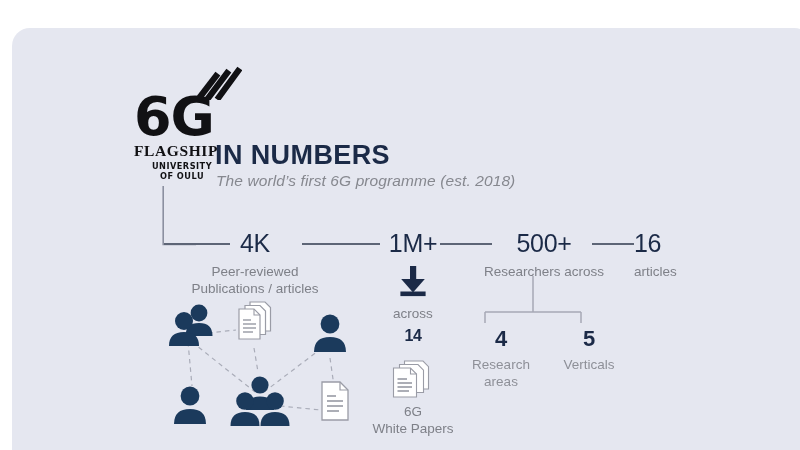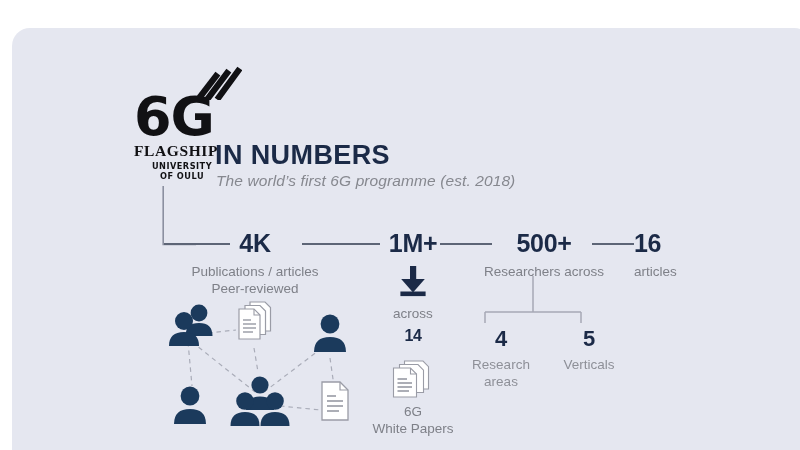--- a/index.html
+++ b/index.html
@@ -48,21 +48,21 @@
     font-size:15.5px; font-style:italic; color:#86888f;
     letter-spacing:0.1px;
   }
 
   
   #elbow { position:absolute; left:150px; top:158px; }
 
   
   .stat { position:absolute; text-align:center; }
   .stat .num {
-    font-size:25px; font-weight:bold; color:#1b2a47; line-height:1;
+    font-size:25px; font-weight:normal; color:#1b2a47; line-height:1;
     letter-spacing:-0.3px;
   }
   .stat .lbl {
     font-size:13.5px; color:#7e8088; line-height:1.28; margin-top:7px;
     white-space:nowrap;
   }
   #stat-4k   { left:178px; top:203px; width:130px; }
   #stat-1m   { left:355px; top:203px; width:92px; }
   #stat-500  { left:452px; top:203px; width:160px; }
   #stat-16   { left:622px; top:203px; width:110px; }
@@ -145,22 +145,22 @@
   </div>
 
   <div class="hline" id="hl1"></div>
   <div class="hline" id="hl2"></div>
   <div class="hline" id="hl3"></div>
   <div class="hline" id="hl4"></div>
 
   <div class="stat" id="stat-4k">
     <div class="num">4K</div>
     <div class="lbl">
+      <div>Peer-reviewed</div>
       <div>Publications / articles</div>
-      <div>Peer-reviewed</div>
     </div>
   </div>
 
   <div class="stat" id="stat-1m">
     <div class="num">1M+</div>
   </div>
 
   <div id="dl-arrow">
     <svg width="30" height="31" viewBox="0 0 30 31">
       <g fill="#1b2a47">

